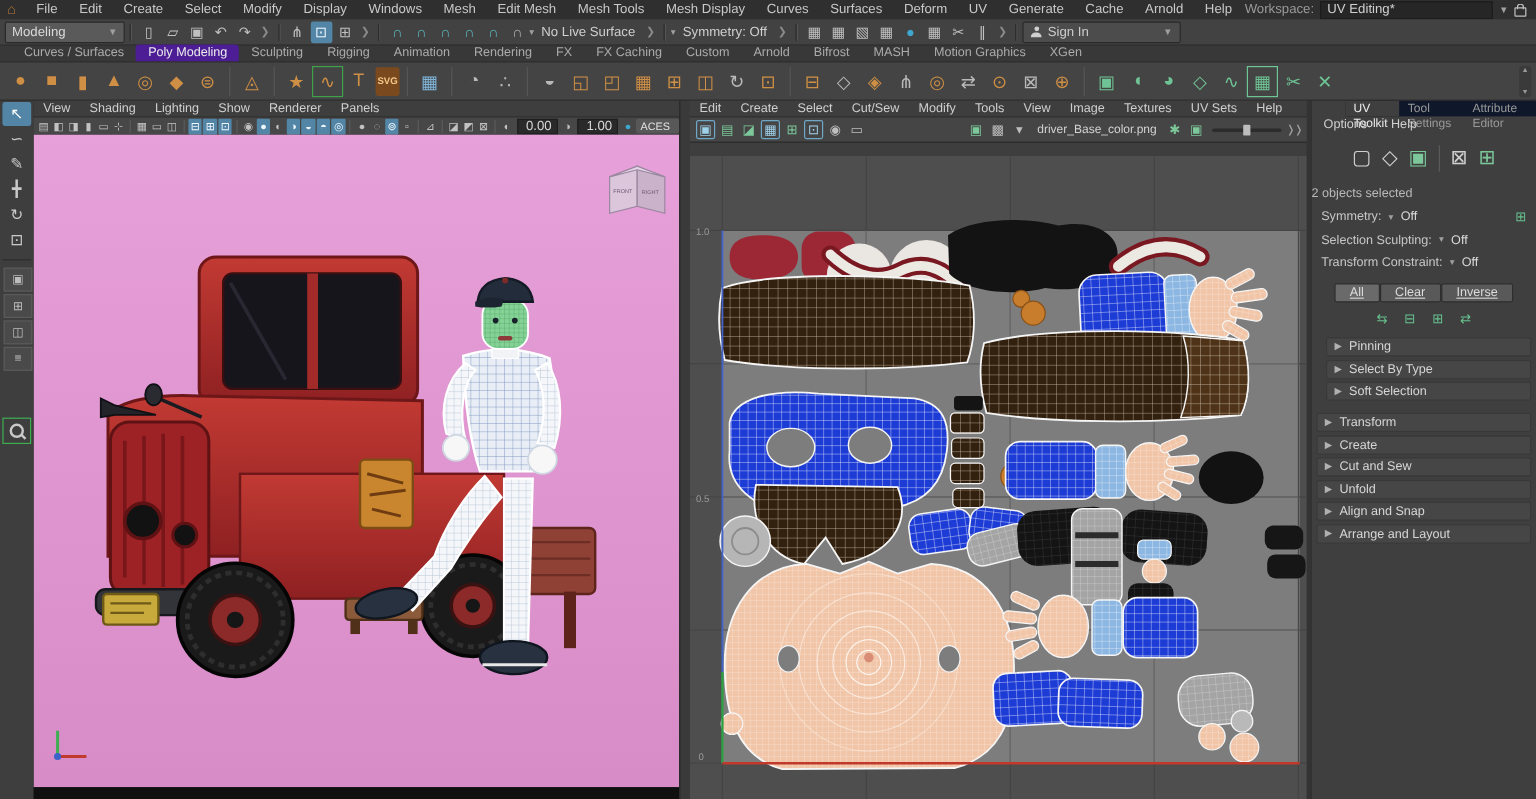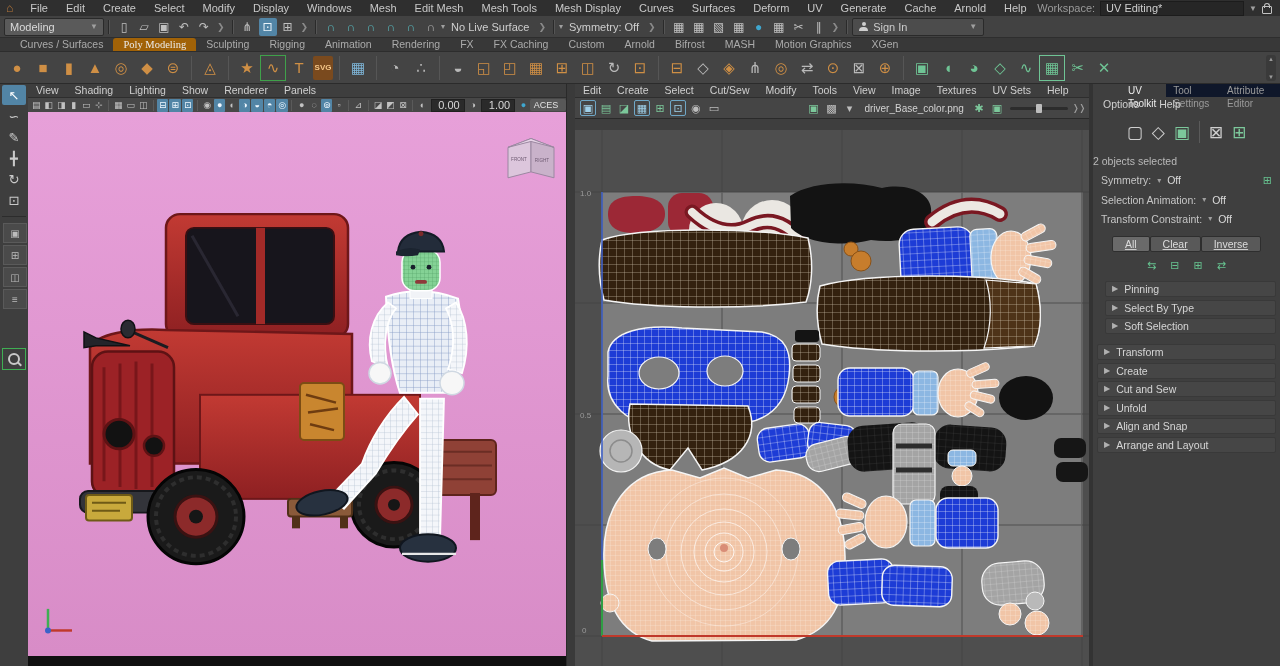--- a/index.html
+++ b/index.html
@@ -26,21 +26,21 @@
   .sl-icon.active{background:#5285a6;color:#eaf4fa;}
   .expander{color:#8a8a8a;font-size:9px;padding:0 3px;}
   .sl-text{color:#cfcfcf;padding:0 6px;}
   .signin-box{background:#4c4c4c;border:1px solid #2a2a2a;border-radius:2px;height:16px;display:flex;align-items:center;gap:6px;padding:0 6px;width:118px;justify-content:space-between;}
   .person{width:9px;height:9px;position:relative;display:inline-block;}
   .person:before{content:"";position:absolute;left:2.5px;top:0;width:4px;height:4px;border-radius:50%;background:#cfcfcf;}
   .person:after{content:"";position:absolute;left:0;top:4.5px;width:9px;height:4.5px;border-radius:4px 4px 0 0;background:#cfcfcf;}
   
   #shelf-tabs{left:0;top:38px;width:1280px;height:14px;background:#383838;display:flex;align-items:flex-end;padding-left:10px;box-sizing:border-box;border-bottom:1px solid #2d2d2d;}
   .shelf-tab{padding:1px 10px;font-size:10.5px;color:#ababab;cursor:default;}
-  .shelf-tab.active{background:#a16207;color:#ececec;border-radius:3px 3px 0 0;font-family:Liberation Serif, serif;}
+  .shelf-tab.active{background:#4c1d95;color:#ececec;border-radius:3px 3px 0 0;}
   #shelf{left:0;top:52px;width:1280px;height:32px;background:#444444;display:flex;align-items:center;padding-left:4px;box-sizing:border-box;border-bottom:1px solid #2b2b2b;}
   .shelf-icon{width:24px;height:24px;margin:0 1px;display:flex;align-items:center;justify-content:center;font-size:15px;cursor:default;}
   .shelf-icon.badge{font-size:8px;font-weight:bold;background:#7a4a1e;color:#f5c789;border-radius:2px;width:20px;height:24px;}
   .shelf-sep{width:1px;height:24px;background:#565656;margin:0 5px;}
   .mini-scroll{position:absolute;right:4px;top:55px;width:10px;height:26px;background:#3a3a3a;border-radius:3px;display:flex;flex-direction:column;align-items:center;justify-content:space-between;padding:1px 0;box-sizing:border-box;color:#9a9a9a;font-size:6px;}
   
   #toolbox{left:0;top:84px;width:28px;height:582px;background:#3e3e3e;border-right:1px solid #2c2c2c;}
   .tool{width:24px;height:20px;margin:1px 2px;display:flex;align-items:center;justify-content:center;font-size:13px;color:#c9c9c9;border-radius:2px;}
   .tool.active{background:#5285a6;color:#fff;}
   .tool-sep{height:1px;background:#2c2c2c;margin:6px 2px;}
@@ -686,21 +686,21 @@
     </div>
   <div id="tk-selcount">2 objects selected</div>
   <div id="tk-fields" style="margin-top:3px;">
       <div class="tk-field">
         <span>Symmetry:</span>
         <span class="dd-arrow">▾</span>
         <span class="val">Off</span>
         <span class="tk-gicon">⊞</span>
       </div>
       <div class="tk-field">
-        <span>Selection Animation:</span>
+        <span>Selection Sculpting:</span>
         <span class="dd-arrow">▾</span>
         <span class="val">Off</span>
       </div>
       <div class="tk-field">
         <span>Transform Constraint:</span>
         <span class="dd-arrow">▾</span>
         <span class="val">Off</span>
       </div>
     </div>
   <div id="tk-buttons" class="tk-btn-row">

